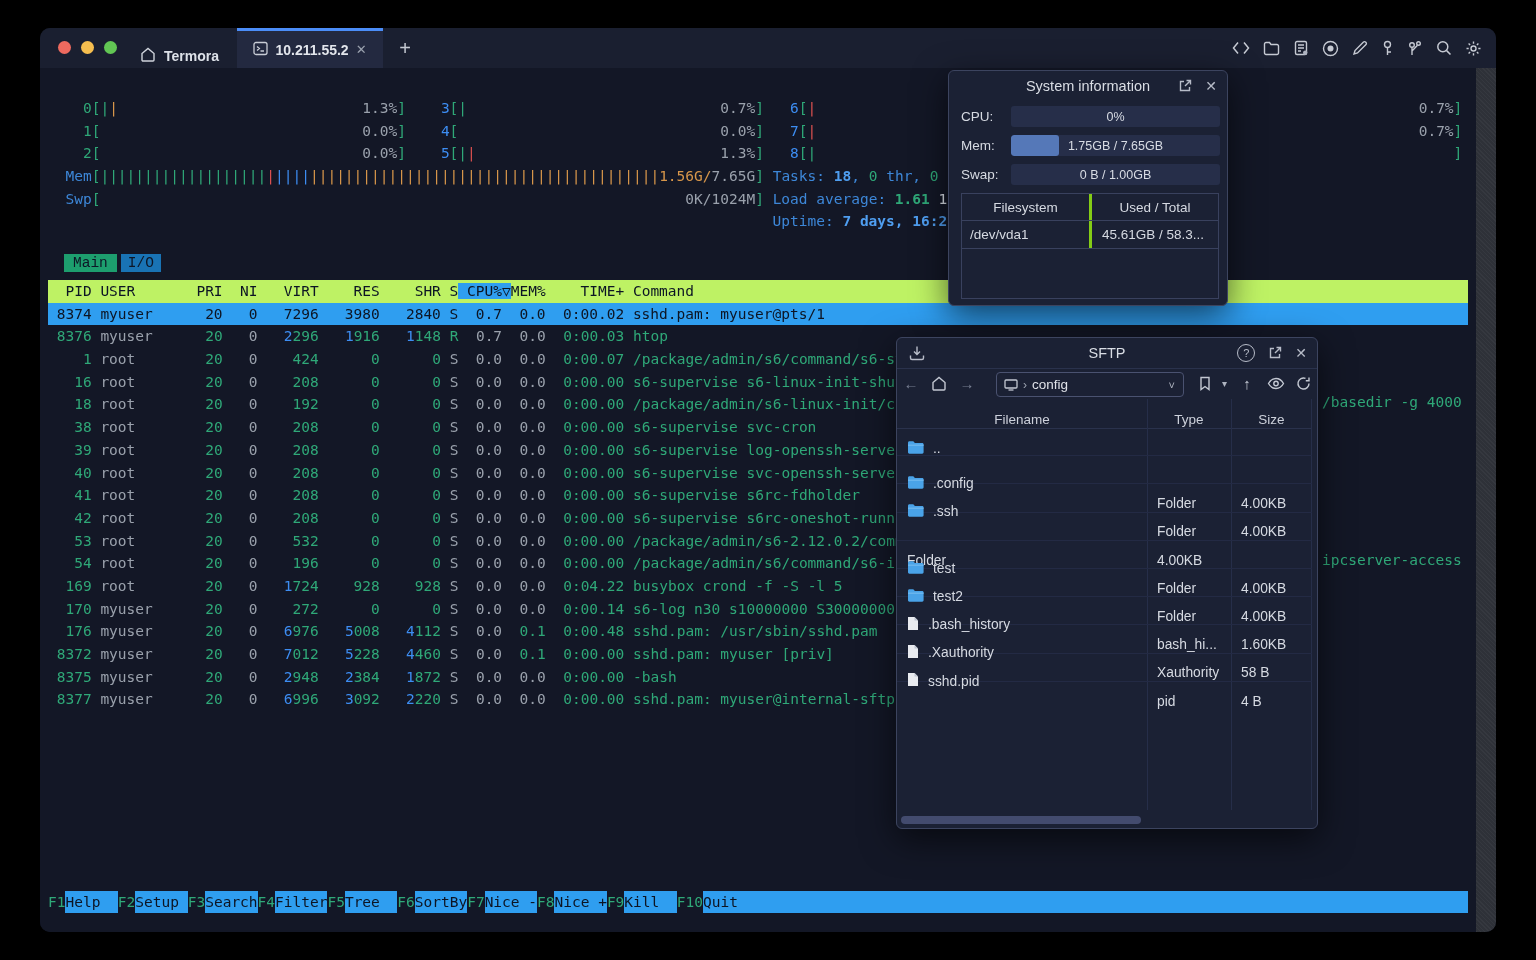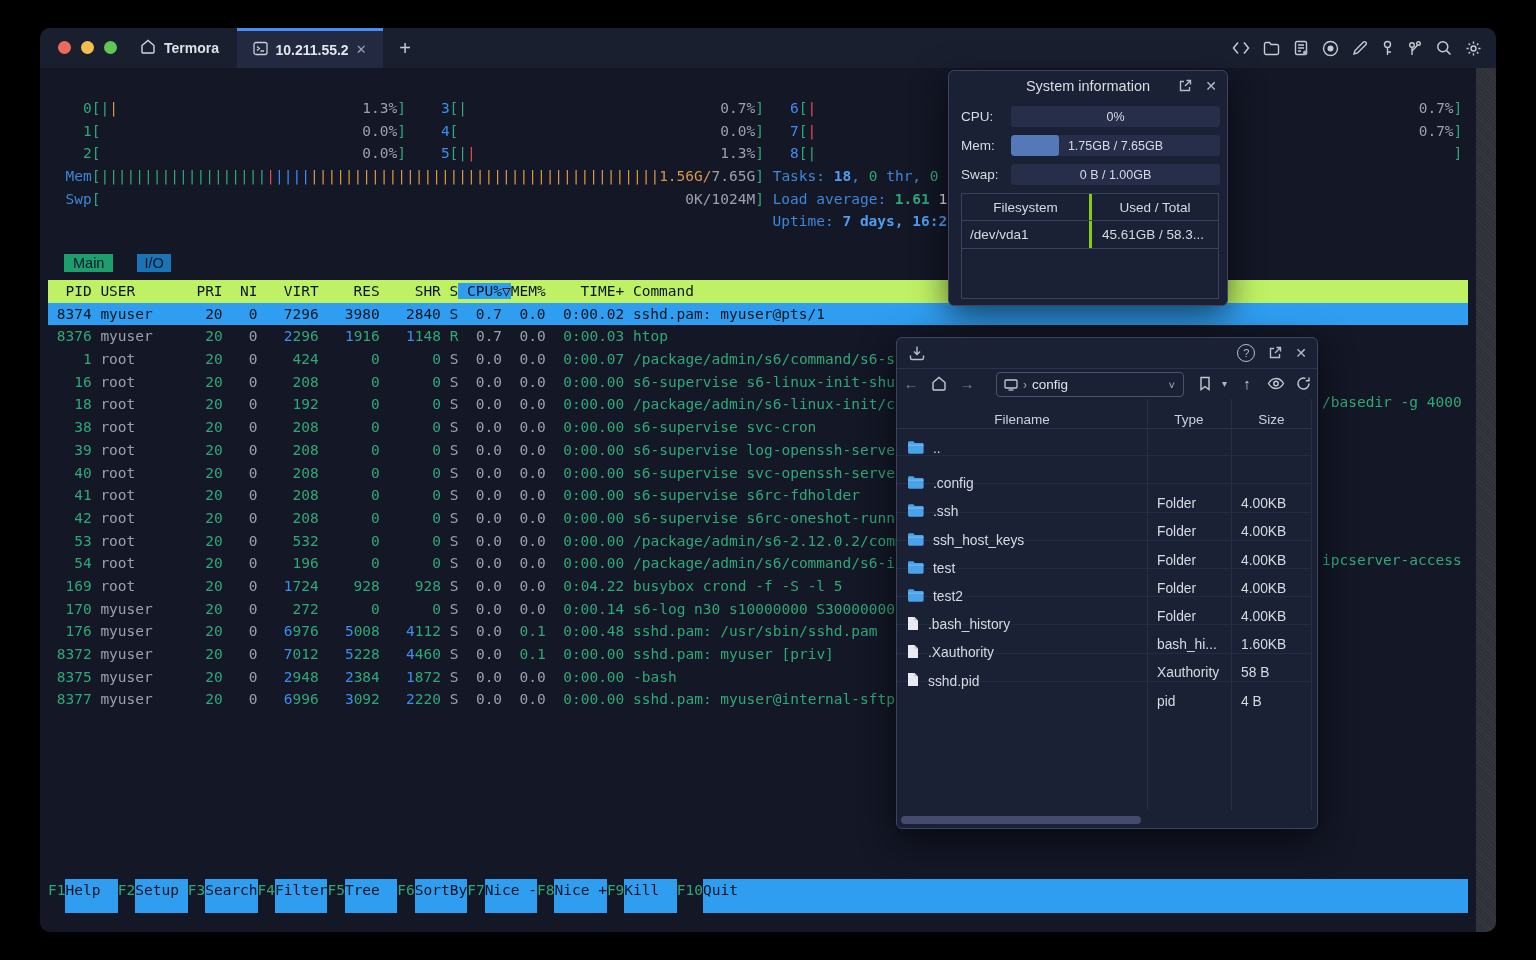--- a/index.html
+++ b/index.html
@@ -4,47 +4,47 @@
 <style>
   html,body{margin:0;padding:0;background:#000;width:1536px;height:960px;overflow:hidden;
     font-family:"Liberation Sans",sans-serif;}
   .window{position:absolute;left:40px;top:28px;width:1456px;height:904px;background:#131726;
     border-radius:10px;overflow:hidden;box-shadow:0 10px 40px rgba(0,0,0,.7);}
   
   .tabbar{position:absolute;left:0;top:0;right:0;height:40px;background:#1a1f30;}
   .dots{position:absolute;left:18px;top:13px;display:flex;gap:10px;}
   .dot{width:13px;height:13px;border-radius:50%;}
   .dot.r{background:#ee6a5f}.dot.y{background:#f6be4f}.dot.g{background:#62c654}
-  .appgroup{position:absolute;left:100px;top:0;height:40px;display:flex;align-items:center;gap:8px;
+  .appgroup{position:absolute;left:100px;top:8px;height:40px;display:flex;align-items:center;gap:8px;
     color:#dde1e8;font-size:14px;font-weight:bold;}
   .tab{position:absolute;left:197px;top:0;width:146px;height:40px;background:#232940;
     border-top:3px solid #4b8df8;box-sizing:border-box;display:flex;align-items:center;
     justify-content:center;gap:7px;color:#e3e6ec;font-size:14px;font-weight:bold;}
   .tab .close{color:#9aa1ae;font-size:13px;font-weight:normal;cursor:default;}
   .plusbtn{position:absolute;left:352px;top:7px;width:26px;height:26px;color:#c6cad3;
     font-size:20px;display:flex;align-items:center;justify-content:center;}
   .ticons{position:absolute;right:14px;top:0;height:40px;display:flex;align-items:center;gap:13px;}
   .ticons svg{display:block}
   
   .term{position:absolute;left:0;top:40px;right:20px;bottom:0;background:#131726;
     font-family:"DejaVu Sans Mono",monospace;font-size:14.5px;}
   .vstrip{position:absolute;top:40px;right:0;width:20px;bottom:0;background:#2e3138;
     background-image:repeating-linear-gradient(45deg,rgba(255,255,255,.035) 0 1px,transparent 1px 3px);}
   .tl{white-space:pre;height:22.7px;line-height:22.7px;}
   .meters{position:absolute;left:8px;top:29px;}
-  .chips{position:absolute;left:24px;top:186px;display:flex;gap:24px;
-    font-family:Liberation Sans, sans-serif;font-size:14.5px;justify-content:flex-end;}
+  .chips{position:absolute;left:24px;top:186px;display:flex;gap:4px;
+    font-family:Liberation Mono, monospace;font-size:14.5px;justify-content:flex-end;}
   .chip-main{background:#1d9e6e;color:#0d1626;padding:1px 9px;}
   .chip-io{background:#1973b4;color:#0d1626;padding:1px 7px;}
   .ptable{position:absolute;left:8px;right:8px;top:212px;}
   .hrow{background:#bef264;color:#0c1524;}
   .hrow .hsort{background:#2f9ef0;}
   .sel{background:#2f9ef0;color:#0d1422;}
   .fkeys{position:absolute;left:8px;right:8px;bottom:19px;display:flex;white-space:pre;
-    height:34px;line-height:22px;font-size:14.5px;}
+    height:22px;line-height:22px;font-size:14.5px;}
   .fk{color:#2fa878;}
   .chip{background:#2f9ef0;color:#0d1422;}
   .chip.grow{flex:1}
   .tail{position:absolute;white-space:pre;color:#2fa878;}
   
   .g{color:#2fa878}.gy{color:#9aa1ac}.b{color:#3d87d8}.bb{color:#3d8df2}
   .o{color:#d7964a}.r{color:#d9504f}
   .cy{color:#4f9ef0;font-weight:bold}.gb{color:#2fa878;font-weight:bold}.w{color:#dde2ea}
   
   .panel{position:absolute;background:#1b2134;border:1px solid #3c445f;border-radius:6px;
@@ -257,20 +257,21 @@
         <div class="si-c2">Used / Total</div>
       </div>
       <div class="si-tr">
         <div class="si-c1">/dev/vda1</div>
         <div class="si-c2">45.61GB / 58.3...</div>
       </div>
     </div>
   </div>
 
   <div class="panel sftp">
+    <div class="panel-title">SFTP</div>
     <span class="icbtn" style="position:absolute;left:12px;top:7px">
       <svg width="16" height="16" viewBox="0 0 16 16" fill="none" stroke="#b7bcc8" stroke-width="1.4">
         <path d="M8 1.5v8M5 6.5 8 9.5l3-3M1.5 10.5V13a1.5 1.5 0 0 0 1.5 1.5h10A1.5 1.5 0 0 0 14.5 13v-2.5"></path>
         </svg>
       </span>
     <div class="pt-icons">
       <span class="qmark">?</span>
       <span class="icbtn">
         <svg width="14" height="14" viewBox="0 0 14 14" fill="none" stroke="#b7bcc8" stroke-width="1.4">
           <path d="M6 2.5H2.5v9h9V8M8.5 1.5h4v4M12.3 1.7 7 7"></path>
@@ -355,47 +356,40 @@
             <span><svg width="17" height="14" viewBox="0 0 17 14">
                 <path d="M1 2.7C1 1.9 1.6 1.2 2.4 1.2h3.9l1.6 1.9h7.3c.8 0 1.4.6 1.4 1.4v7.8c0 .8-.6 1.4-1.4 1.4H2.4c-.8 0-1.4-.6-1.4-1.4z" fill="#4aa3e8"></path>
                 <path d="M1 4.6h15.6v1.2H1z" fill="#71b9ef"></path>
               </svg></span>
             <span>.ssh</span>
           </div>
           <div class="cell">Folder</div>
           <div class="cell">4.00KB</div>
         </div>
         <div class="frow">
+          <div class="cell">Folder</div>
+          <div class="cell">4.00KB</div>
+        </div>
+        <div class="frow">
           <div class="name">
             <span><svg width="17" height="14" viewBox="0 0 17 14">
                 <path d="M1 2.7C1 1.9 1.6 1.2 2.4 1.2h3.9l1.6 1.9h7.3c.8 0 1.4.6 1.4 1.4v7.8c0 .8-.6 1.4-1.4 1.4H2.4c-.8 0-1.4-.6-1.4-1.4z" fill="#4aa3e8"></path>
                 <path d="M1 4.6h15.6v1.2H1z" fill="#71b9ef"></path>
               </svg></span>
-            <span>ssh_host_keys</span>
+            <span>test</span>
           </div>
           <div class="cell">Folder</div>
           <div class="cell">4.00KB</div>
         </div>
         <div class="frow">
           <div class="name">
             <span><svg width="17" height="14" viewBox="0 0 17 14">
                 <path d="M1 2.7C1 1.9 1.6 1.2 2.4 1.2h3.9l1.6 1.9h7.3c.8 0 1.4.6 1.4 1.4v7.8c0 .8-.6 1.4-1.4 1.4H2.4c-.8 0-1.4-.6-1.4-1.4z" fill="#4aa3e8"></path>
                 <path d="M1 4.6h15.6v1.2H1z" fill="#71b9ef"></path>
               </svg></span>
-            <span>test</span>
-          </div>
-          <div class="cell">Folder</div>
-          <div class="cell">4.00KB</div>
-        </div>
-        <div class="frow">
-          <div class="name">
-            <span><svg width="17" height="14" viewBox="0 0 17 14">
-                <path d="M1 2.7C1 1.9 1.6 1.2 2.4 1.2h3.9l1.6 1.9h7.3c.8 0 1.4.6 1.4 1.4v7.8c0 .8-.6 1.4-1.4 1.4H2.4c-.8 0-1.4-.6-1.4-1.4z" fill="#4aa3e8"></path>
-                <path d="M1 4.6h15.6v1.2H1z" fill="#71b9ef"></path>
-              </svg></span>
             <span>test2</span>
           </div>
           <div class="cell">Folder</div>
           <div class="cell">4.00KB</div>
         </div>
         <div class="frow">
           <div class="name">
             <span><svg width="12" height="15" viewBox="0 0 12 15">
                 <path d="M1 1h6.5L11 4.5V14H1z" fill="#e9ebf0"></path>
                 <path d="M7.5 1 11 4.5H7.5z" fill="#c0c6d2"></path>

